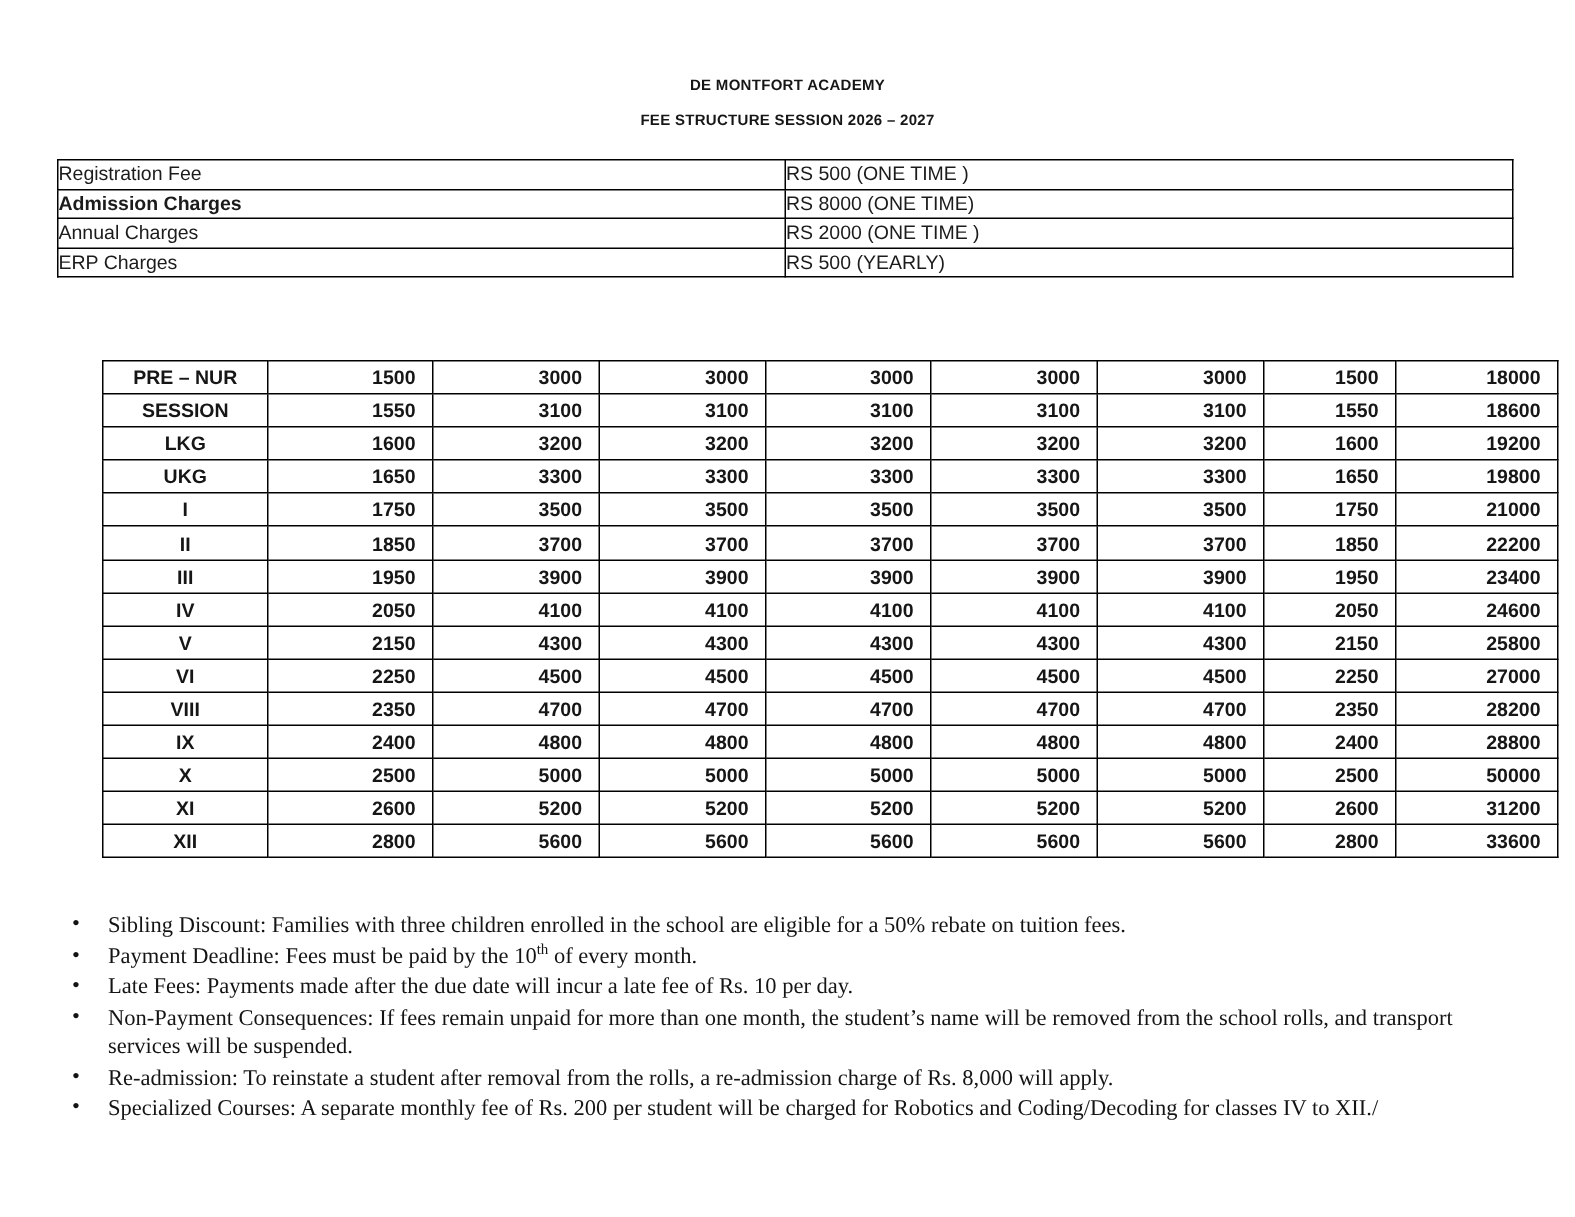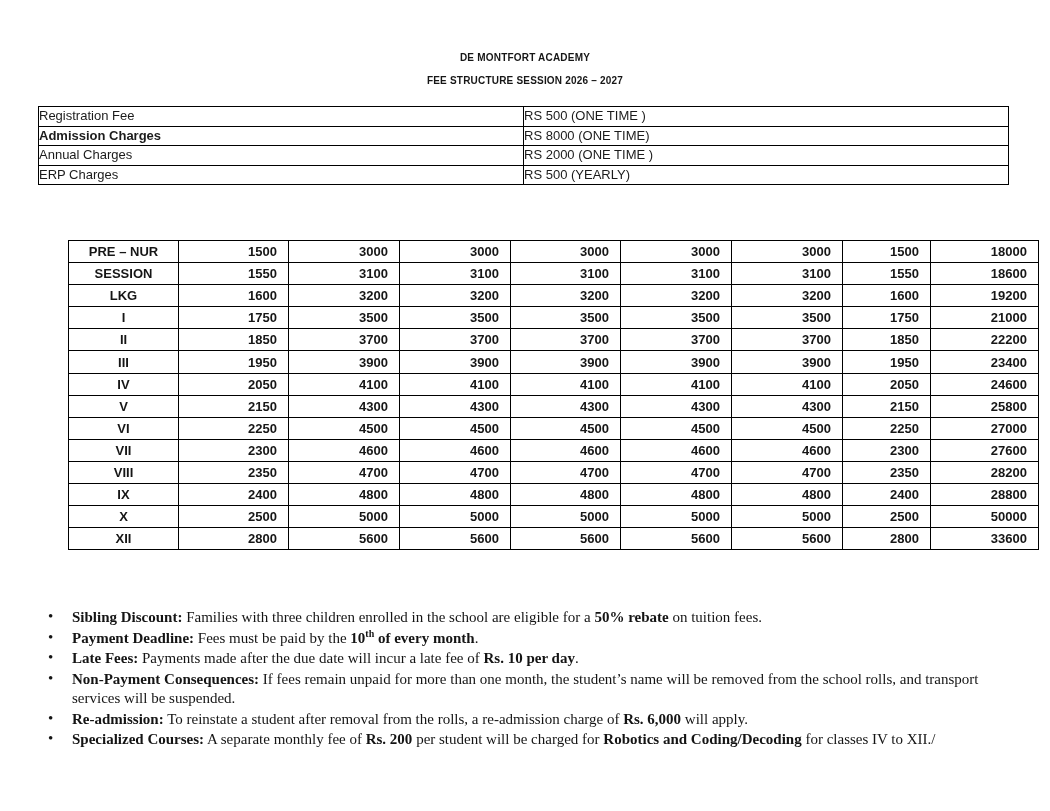--- a/index.html
+++ b/index.html
@@ -40,21 +40,21 @@
 
   
   .notes {
     position: absolute; left: 38px; top: 608px; width: 978px;
     margin: 0; padding: 0;
     font-family: "Liberation Serif", serif;
     font-size: 15px; line-height: 19.5px; color:#141414;
   }
   .notes li { list-style: none; position: relative; padding-left: 34px; margin: 0 0 1px 0; }
   .notes .bullet { position: absolute; left: 10px; top: -1px; font-size: 15px; }
-  .notes .b { font-weight: 700; }
+  .notes .b { font-weight: 400; }
   .notes sup { font-size: 10px; line-height: 0; vertical-align: super; }
 </style>
 </head>
 <body>
 
 <div class="doc">
 
   <div class="titles">
     <div class="title-line">DE MONTFORT ACADEMY</div>
     <div class="title-line">FEE STRUCTURE SESSION 2026 – 2027</div>
@@ -125,20 +125,31 @@
           <td class="num">1600</td>
           <td class="num">3200</td>
           <td class="num">3200</td>
           <td class="num">3200</td>
           <td class="num">3200</td>
           <td class="num">3200</td>
           <td class="num">1600</td>
           <td class="num">19200</td>
         </tr>
         <tr>
+          <td class="cls">UKG</td>
+          <td class="num">1650</td>
+          <td class="num">3300</td>
+          <td class="num">3300</td>
+          <td class="num">3300</td>
+          <td class="num">3300</td>
+          <td class="num">3300</td>
+          <td class="num">1650</td>
+          <td class="num">19800</td>
+        </tr>
+        <tr>
           <td class="cls">I</td>
           <td class="num">1750</td>
           <td class="num">3500</td>
           <td class="num">3500</td>
           <td class="num">3500</td>
           <td class="num">3500</td>
           <td class="num">3500</td>
           <td class="num">1750</td>
           <td class="num">21000</td>
         </tr>
@@ -191,31 +202,20 @@
           <td class="num">2250</td>
           <td class="num">4500</td>
           <td class="num">4500</td>
           <td class="num">4500</td>
           <td class="num">4500</td>
           <td class="num">4500</td>
           <td class="num">2250</td>
           <td class="num">27000</td>
         </tr>
         <tr>
-          <td class="cls">VII</td>
-          <td class="num">2300</td>
-          <td class="num">4600</td>
-          <td class="num">4600</td>
-          <td class="num">4600</td>
-          <td class="num">4600</td>
-          <td class="num">4600</td>
-          <td class="num">2300</td>
-          <td class="num">27600</td>
-        </tr>
-        <tr>
           <td class="cls">VIII</td>
           <td class="num">2350</td>
           <td class="num">4700</td>
           <td class="num">4700</td>
           <td class="num">4700</td>
           <td class="num">4700</td>
           <td class="num">4700</td>
           <td class="num">2350</td>
           <td class="num">28200</td>
         </tr>
@@ -233,37 +233,48 @@
         <tr>
           <td class="cls">X</td>
           <td class="num">2500</td>
           <td class="num">5000</td>
           <td class="num">5000</td>
           <td class="num">5000</td>
           <td class="num">5000</td>
           <td class="num">5000</td>
           <td class="num">2500</td>
           <td class="num">50000</td>
+        </tr>
+        <tr>
+          <td class="cls">XI</td>
+          <td class="num">2600</td>
+          <td class="num">5200</td>
+          <td class="num">5200</td>
+          <td class="num">5200</td>
+          <td class="num">5200</td>
+          <td class="num">5200</td>
+          <td class="num">2600</td>
+          <td class="num">31200</td>
         </tr>
         <tr>
           <td class="cls">XII</td>
           <td class="num">2800</td>
           <td class="num">5600</td>
           <td class="num">5600</td>
           <td class="num">5600</td>
           <td class="num">5600</td>
           <td class="num">5600</td>
           <td class="num">2800</td>
           <td class="num">33600</td>
         </tr>
       </tbody>
   </table>
 
   <ul class="notes" id="notes-list">
       <li><span class="bullet">•</span><span class="b">Sibling Discount:</span><span> Families with three children enrolled in the school are eligible for a </span><span class="b">50% rebate</span><span> on tuition fees.</span></li>
       <li><span class="bullet">•</span><span class="b">Payment Deadline:</span><span> Fees must be paid by the </span><span class="b">10</span><sup class="b">th</sup><span class="b"> of every month</span><span>.</span></li>
       <li><span class="bullet">•</span><span class="b">Late Fees:</span><span> Payments made after the due date will incur a late fee of </span><span class="b">Rs. 10 per day</span><span>.</span></li>
       <li><span class="bullet">•</span><span class="b">Non-Payment Consequences:</span><span> If fees remain unpaid for more than one month, the student’s name will be removed from the school rolls, and transport services will be suspended.</span></li>
-      <li><span class="bullet">•</span><span class="b">Re-admission:</span><span> To reinstate a student after removal from the rolls, a re-admission charge of </span><span class="b">Rs. 6,000</span><span> will apply.</span></li>
+      <li><span class="bullet">•</span><span class="b">Re-admission:</span><span> To reinstate a student after removal from the rolls, a re-admission charge of </span><span class="b">Rs. 8,000</span><span> will apply.</span></li>
       <li><span class="bullet">•</span><span class="b">Specialized Courses:</span><span> A separate monthly fee of </span><span class="b">Rs. 200</span><span> per student will be charged for </span><span class="b">Robotics and Coding/Decoding</span><span> for classes IV to XII./</span></li>
     </ul>
 
 </div>
 
 </body></html>

